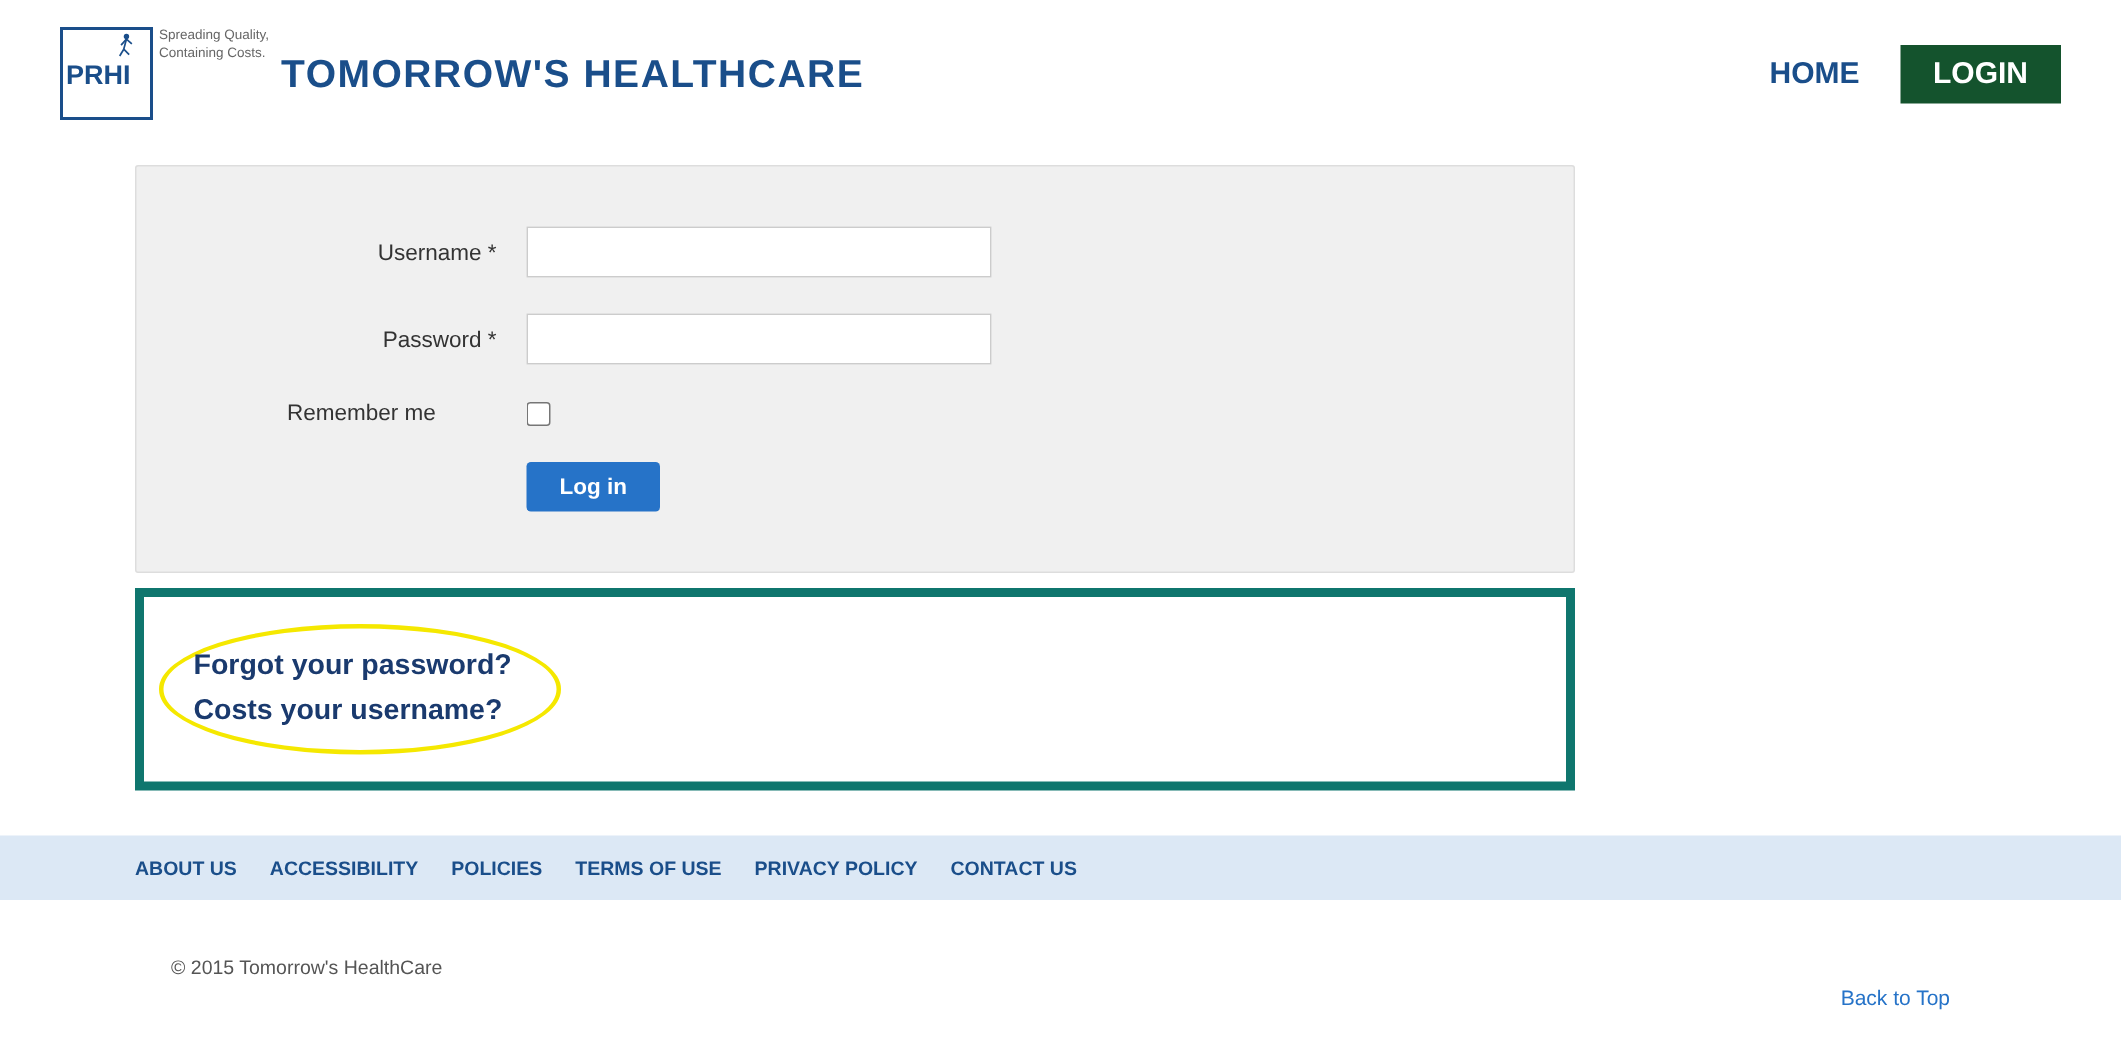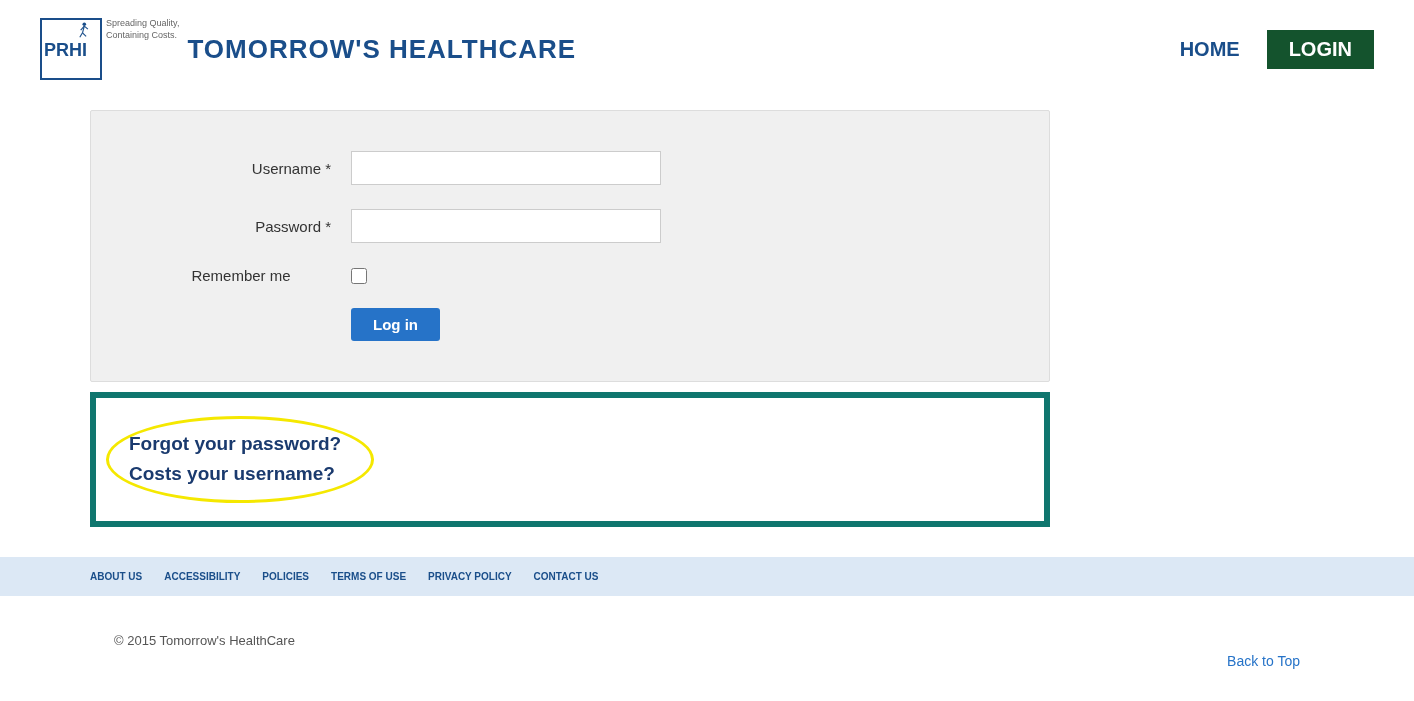--- a/index.html
+++ b/index.html
@@ -148,21 +148,21 @@
     .footer-nav {
       background: #dce8f5;
       padding: 14px 90px;
       display: flex;
       gap: 0;
       align-items: center;
       margin-top: 10px;
     }
     .footer-nav-link {
       color: #1a4e8a;
-      font-size: 10px;
+      font-size: 13px;
       font-weight: bold;
       text-decoration: none;
       text-transform: uppercase;
       padding: 0 22px 0 0;
     }
     .footer-nav-link:first-child {
       padding-left: 0;
     }
 
     

